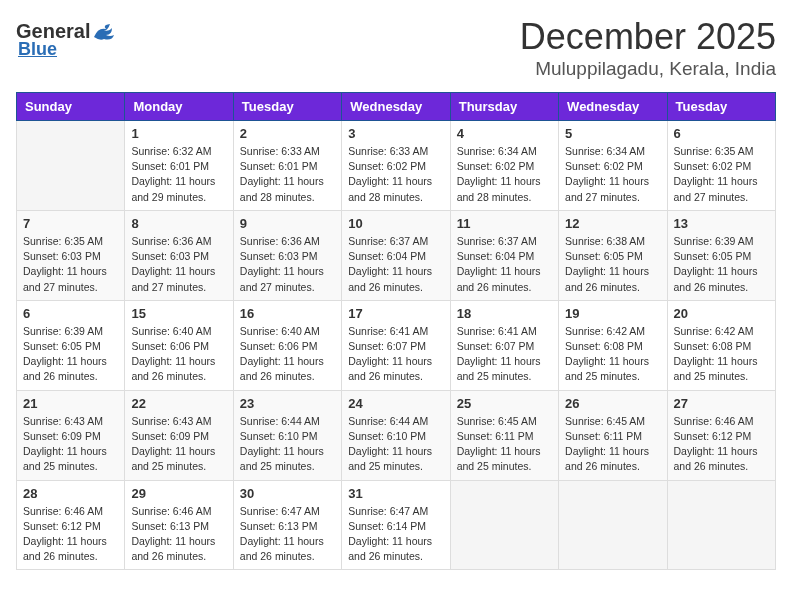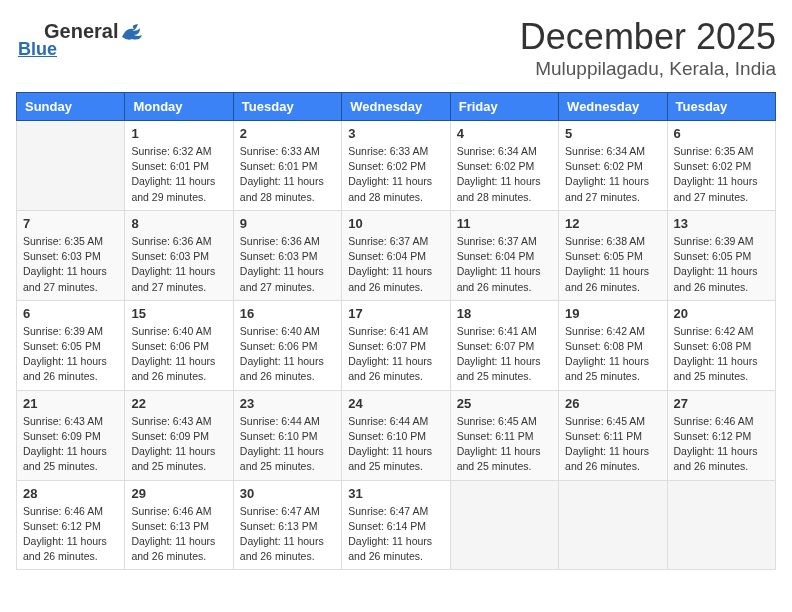--- a/index.html
+++ b/index.html
@@ -21,21 +21,20 @@
       flex-direction: column;
       align-items: flex-start;
       margin-top: 4px;
     }
     .logo-text {
       display: flex;
       align-items: center;
       font-size: 20px;
       font-weight: bold;
       color: #333;
-      margin-left: 28px;
     }
     .logo-general { color: #333; }
     .logo-blue { color: #2a6db5; text-decoration: underline; }
     .logo-bird {
       width: 22px;
       height: 18px;
       margin-left: 2px;
     }
     .title-area {
       text-align: right;
@@ -48,21 +47,21 @@
     .location {
       font-size: 19px;
       color: #555;
     }
     .calendar {
       width: 100%;
       border-collapse: collapse;
       border: 1px solid #ccc;
     }
     .calendar th {
-      background-color: #3b82f6;
+      background-color: #6d28d9;
       color: #fff;
       text-align: left;
       padding: 6px 8px;
       font-size: 13px;
       font-weight: bold;
       border: 1px solid #1e5494;
     }
     .calendar td {
       border: 1px solid #ddd;
       vertical-align: top;
@@ -110,21 +109,21 @@
   </div>
 </div>
 
 <table class="calendar">
   <thead>
     <tr>
     <th>Sunday</th>
         <th>Monday</th>
         <th>Tuesday</th>
         <th>Wednesday</th>
-        <th>Friday</th>
+        <th>Thursday</th>
         <th>Wednesday</th>
         <th>Tuesday</th>
       </tr>
   </thead>
   <tbody id="calendar-body">
   <tr>
         <td class="empty-cell"></td>
         <td>
           <span class="cell-date">1</span>
           <div class="cell-info">Sunrise: 6:32 AM<br>Sunset: 6:01 PM<br>Daylight: 11 hours and 29 minutes.</div>

